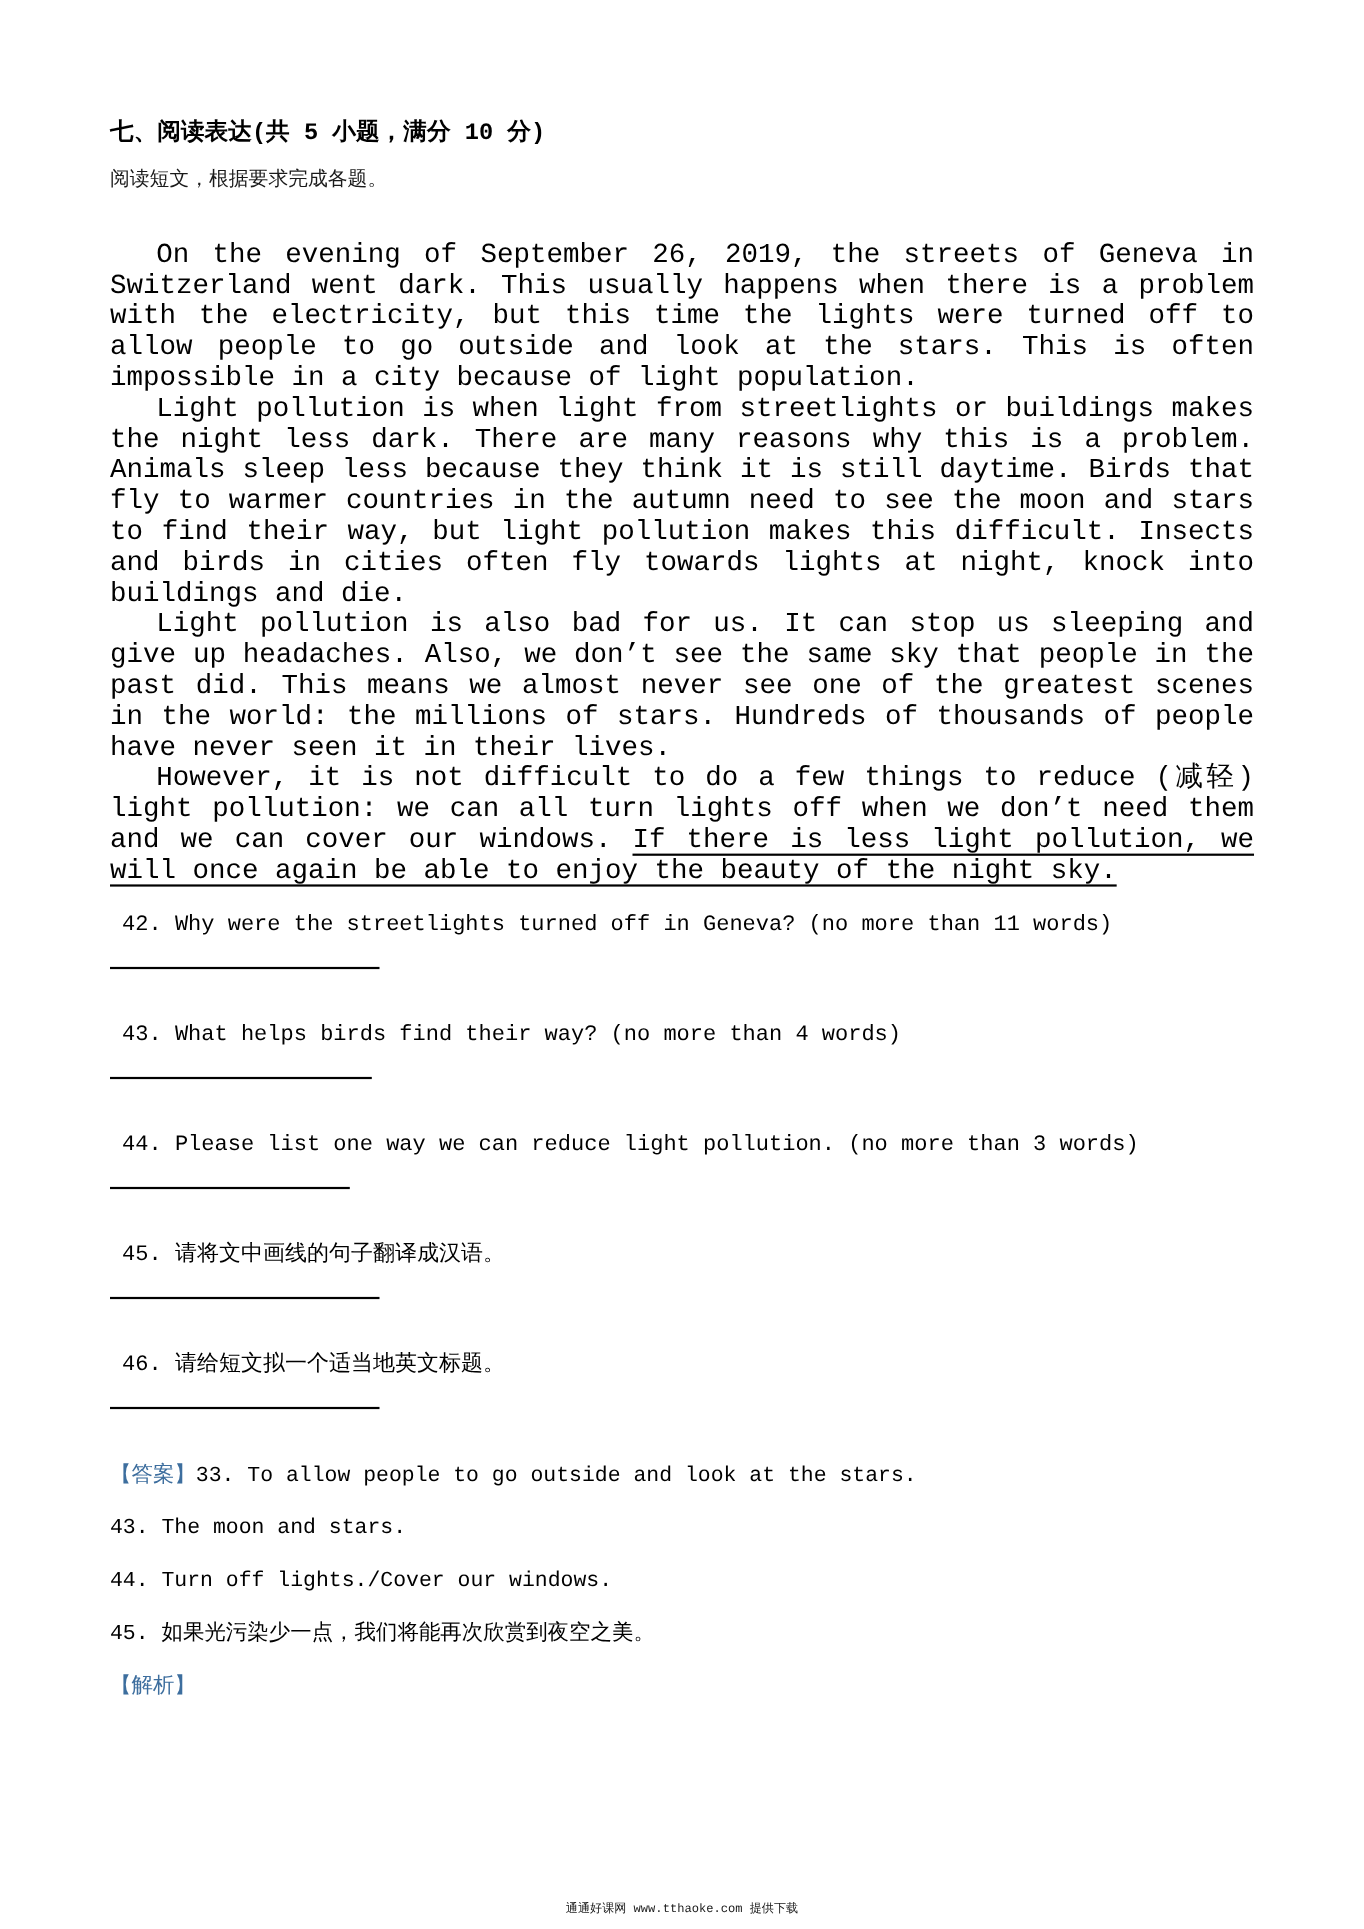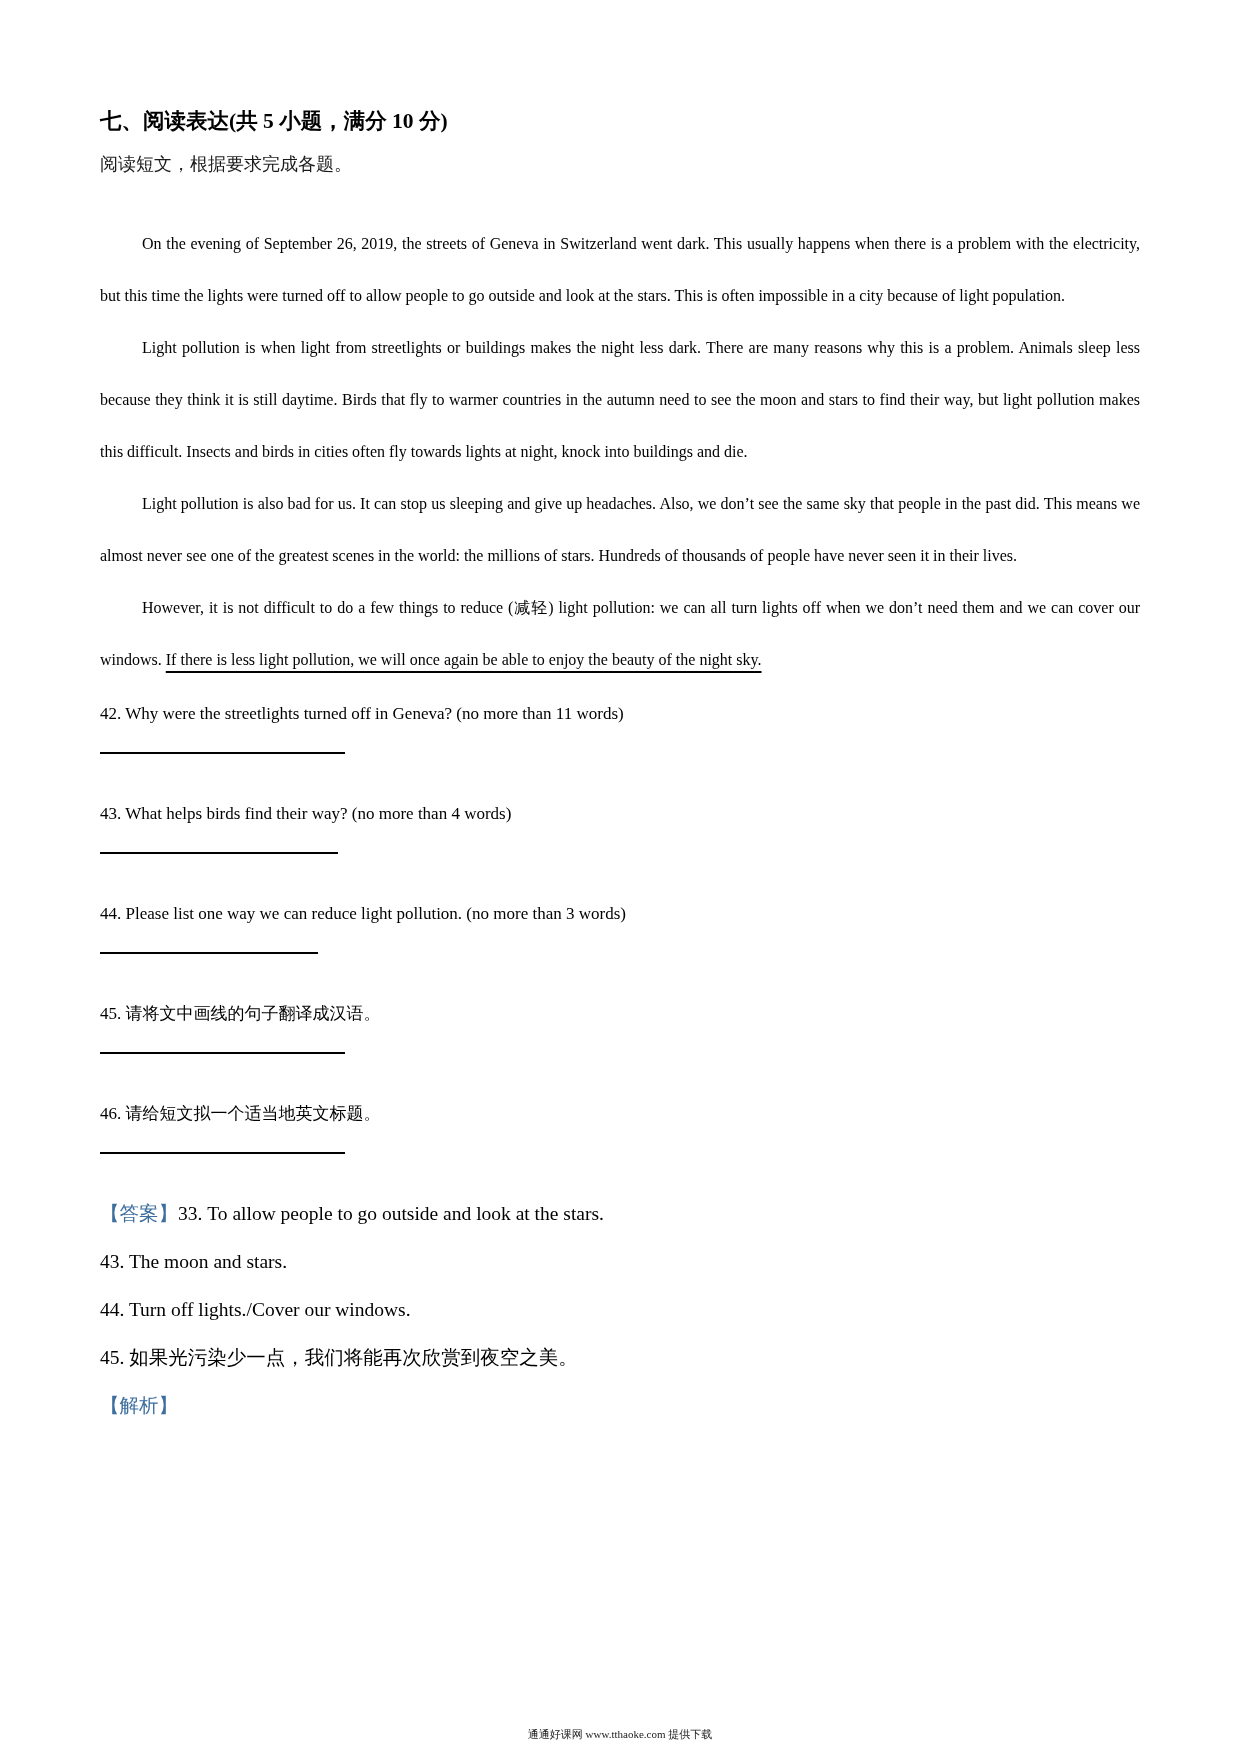--- a/index.html
+++ b/index.html
@@ -8,57 +8,57 @@
     background: #ffffff;
   }
   .page {
     position: relative;
     width: 1240px;
     height: 1754px;
     margin: 0 auto;
     background: #ffffff;
     box-sizing: border-box;
     padding: 105px 100px 0 100px;
-    font-family: Liberation Serif, serif;
+    font-family: Liberation Mono, monospace;
     color: #000000;
     overflow: hidden;
   }
   .section-title {
     font-size: 21.5px;
     font-weight: bold;
     line-height: 32px;
     margin: 0;
   }
   .instruction {
     font-size: 18px;
     line-height: 26px;
     margin: 14px 0 0 0;
     color: #1a1a1a;
   }
   .passage {
     margin-top: 41px;
   }
   .passage p {
     margin: 0;
-    font-size: 16px;
-    line-height: 52px;
+    font-size: 25px;
+    line-height: 28px;
     text-align: justify;
     text-indent: 42px;
   }
   .underlined {
     text-decoration: underline;
     text-decoration-thickness: 1.5px;
     text-underline-offset: 6px;
   }
   .questions {
     margin-top: 4px;
   }
   .question {
-    margin: 0;
-    font-size: 17px;
+    margin: 11px;
+    font-size: 20px;
     line-height: 48px;
   }
   .blank {
     height: 0;
     border-bottom: 2px solid #000000;
     margin: 14px 0 36px 0;
   }
   .answers {
     margin-top: 0;
   }

